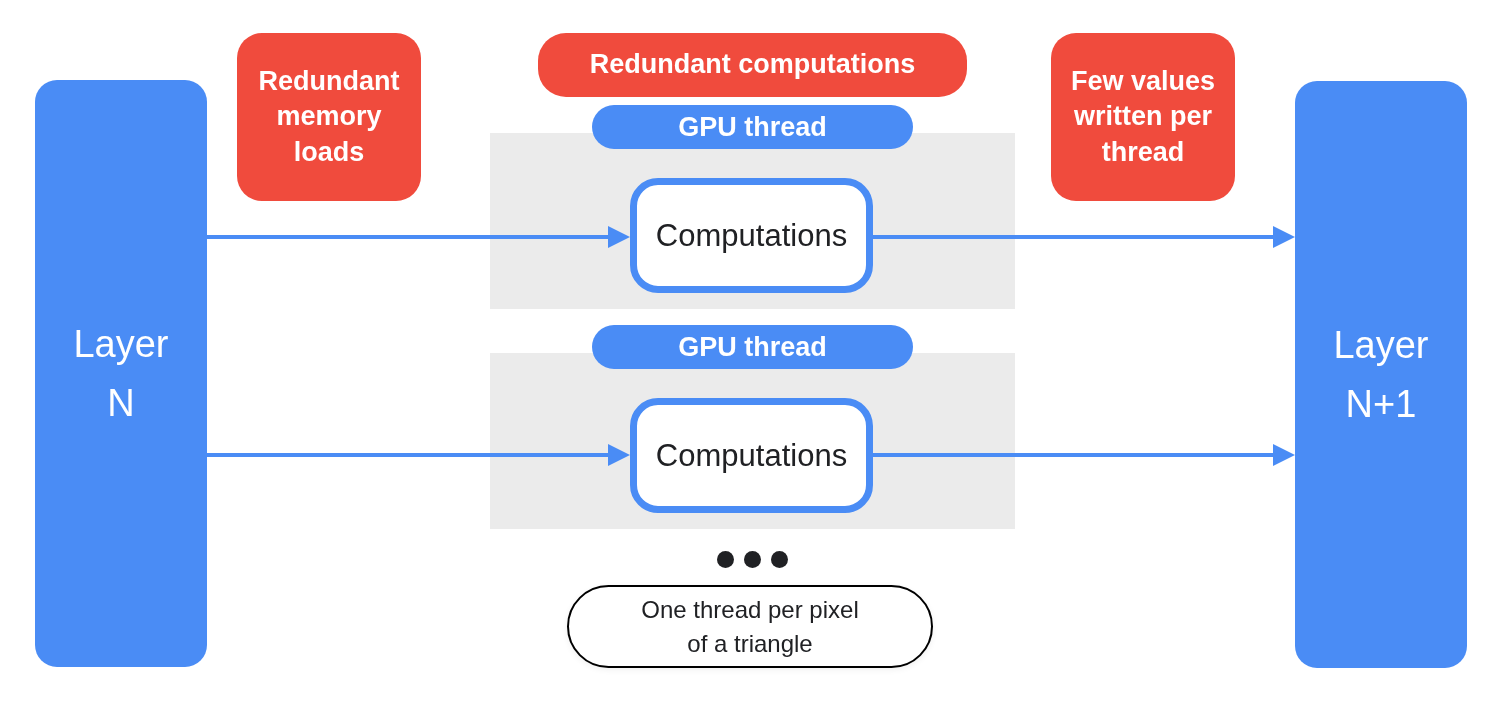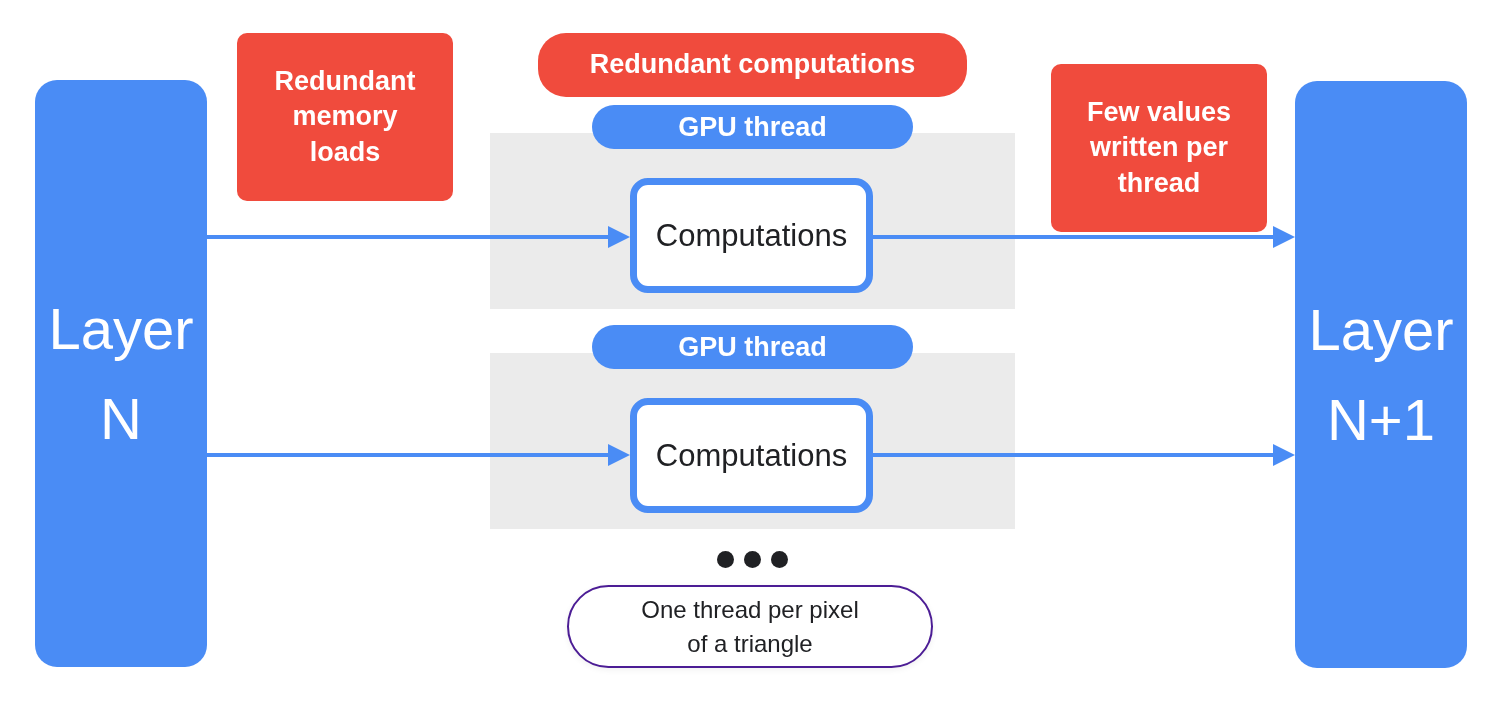--- a/index.html
+++ b/index.html
@@ -21,40 +21,40 @@
   .layer-box {
     width: 172px;
     height: 587px;
     background: #4A8CF5;
     border-radius: 22px;
     display: flex;
     align-items: center;
     justify-content: center;
     text-align: center;
     color: #ffffff;
-    font-size: 58px;
+    font-size: 38px;
     font-weight: 400;
     line-height: 1.55;
     white-space: pre-line;
   }
 
   
   .red-note {
     background: #F04B3D;
     color: #ffffff;
     font-weight: 700;
     font-size: 27px;
     line-height: 1.32;
     display: flex;
     align-items: center;
     justify-content: center;
     text-align: center;
     white-space: pre-line;
   }
-  .red-rect { width: 216px; height: 168px; border-radius: 10px; }
+  .red-rect { width: 184px; height: 168px; border-radius: 25px; }
   .red-pill { width: 429px; height: 64px; border-radius: 28px; }
 
   
   .thread-panel {
     width: 525px;
     height: 176px;
     background: #EBEBEB;
   }
 
   
@@ -70,21 +70,21 @@
     align-items: center;
     justify-content: center;
   }
 
   
   .comp-box {
     width: 243px;
     height: 115px;
     background: #ffffff;
     border: 7px solid #4A8CF5;
-    border-radius: 18px;
+    border-radius: 28px;
     display: flex;
     align-items: center;
     justify-content: center;
     color: #202124;
     font-size: 31px;
   }
 
   
   .hline {
     height: 4px;
@@ -105,21 +105,21 @@
     height: 17px;
     border-radius: 50%;
     background: #202124;
   }
 
   
   .note-pill {
     width: 366px;
     height: 83px;
     background: #ffffff;
-    border: 2px solid #4c1d95;
+    border: 2px solid #000000;
     border-radius: 42px;
     box-shadow: 0 2px 6px rgba(0,0,0,0.06);
     display: flex;
     align-items: center;
     justify-content: center;
     text-align: center;
     color: #202124;
     font-size: 24px;
     line-height: 1.4;
     white-space: pre-line;
@@ -145,21 +145,21 @@
 
   <div class="abs layer-box" style="left:35px; top:80px;">Layer
 N</div>
   <div class="abs layer-box" style="left:1295px; top:81px;">Layer
 N+1</div>
 
   <div class="abs red-note red-rect" style="left:237px; top:33px;">Redundant
 memory
 loads</div>
   <div class="abs red-note red-pill" style="left:538px; top:33px;">Redundant computations</div>
-  <div class="abs red-note red-rect" style="left:1051px; top:33px;margin-top:31px;">Few values
+  <div class="abs red-note red-rect" style="left:1051px; top:33px;">Few values
 written per
 thread</div>
 
   <div class="abs gpu-pill" style="left:592px; top:105px;">GPU thread</div>
   <div class="abs comp-box" style="left:630px; top:178px;">Computations</div>
 
   <div class="abs gpu-pill" style="left:592px; top:325px;">GPU thread</div>
   <div class="abs comp-box" style="left:630px; top:398px;">Computations</div>
 
   <div class="abs dots" style="left:717px; top:551px;">

